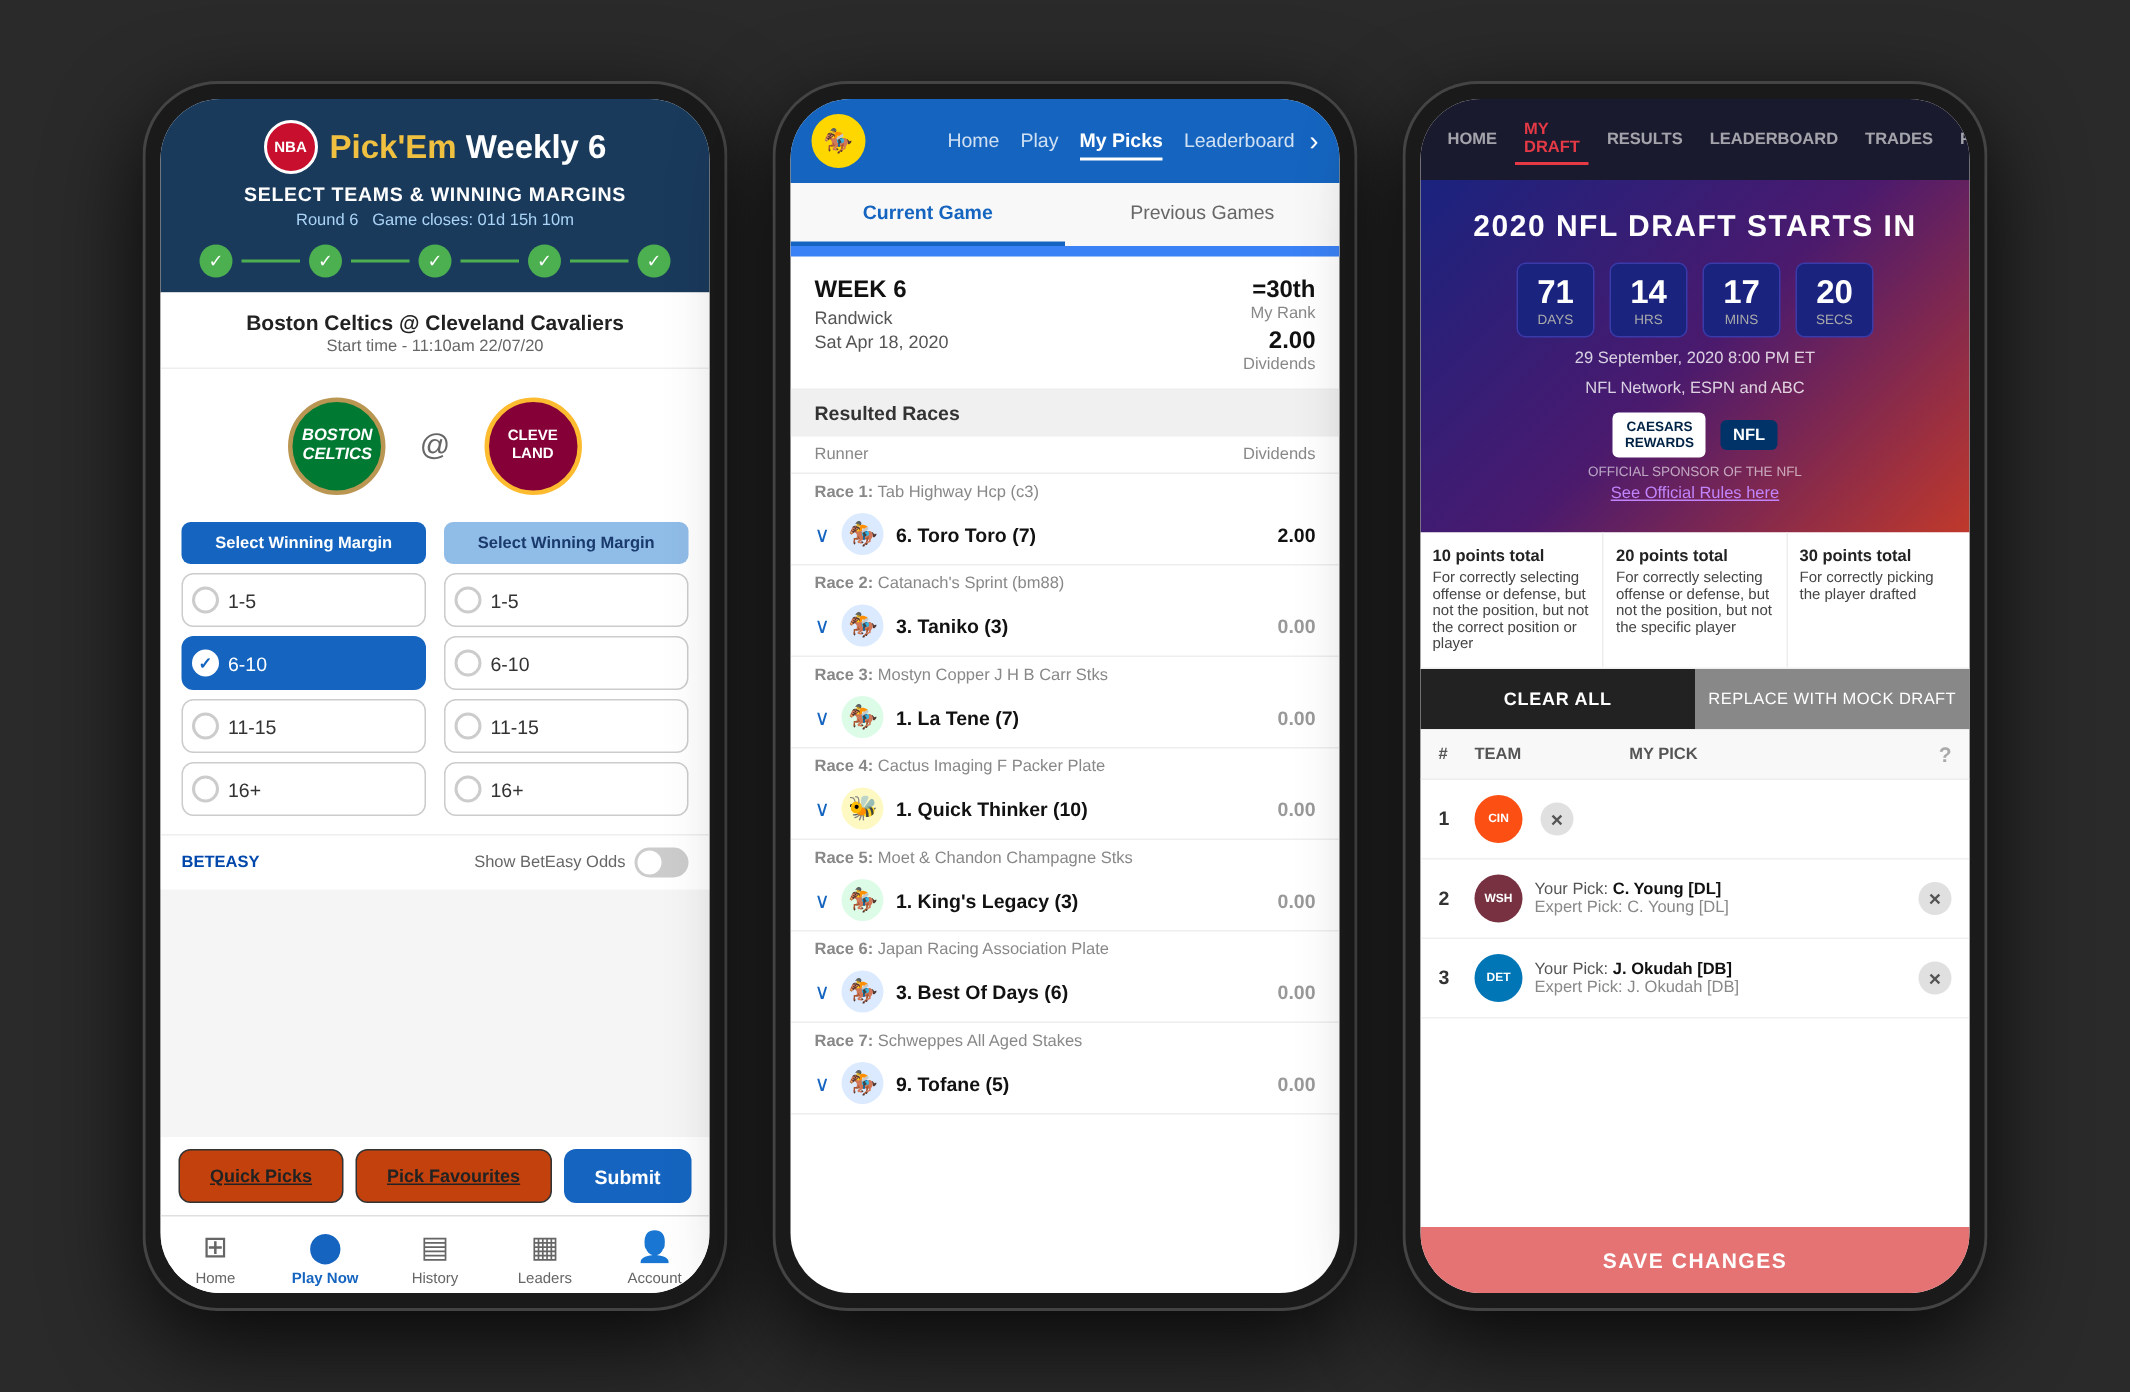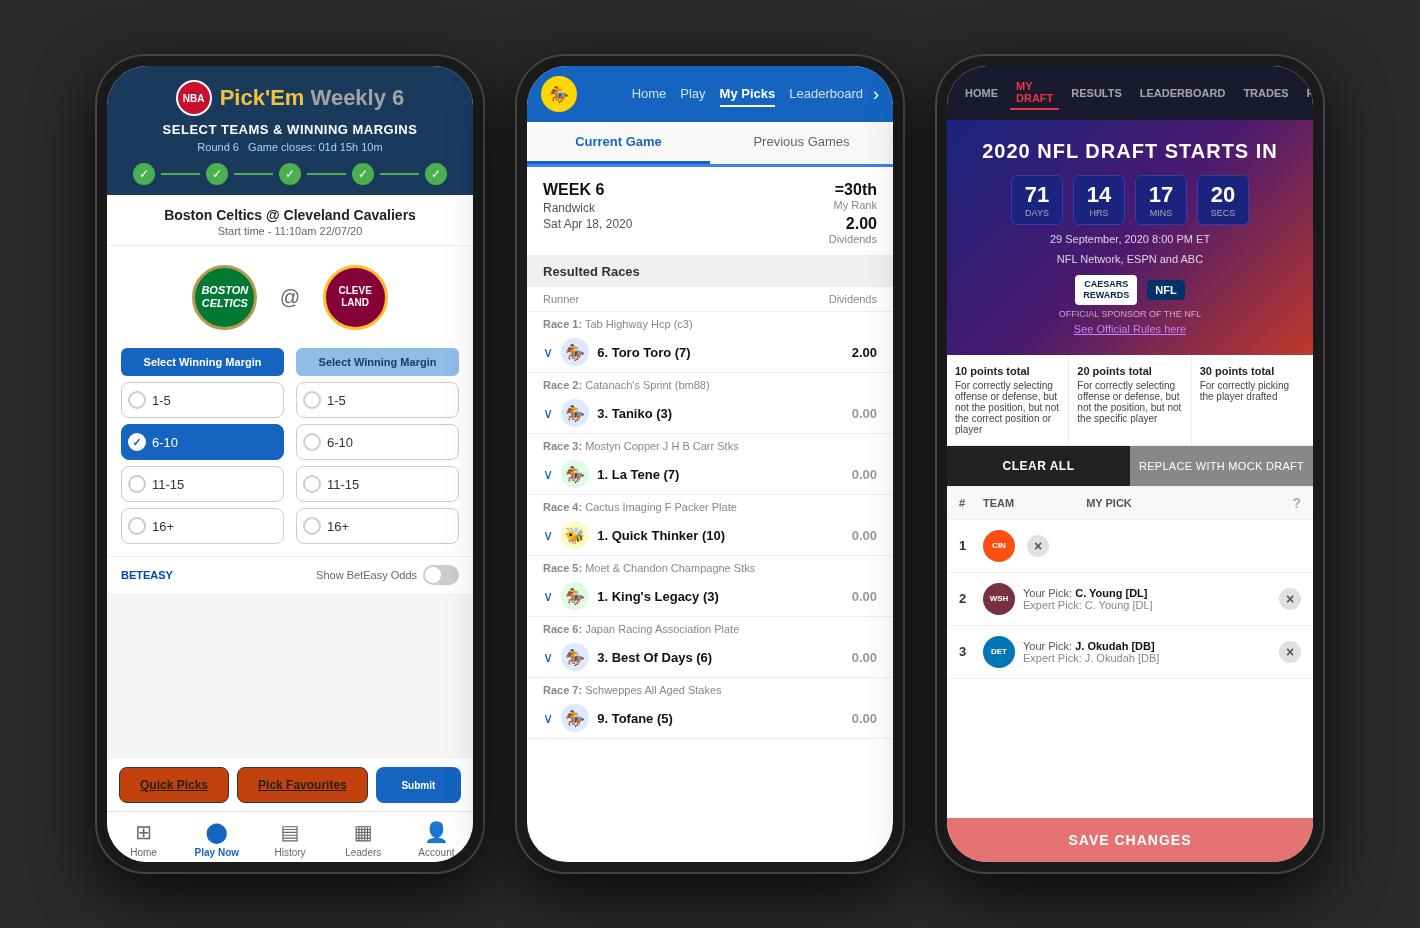--- a/index.html
+++ b/index.html
@@ -293,21 +293,21 @@
       cursor: pointer;
       color: #222;
       text-decoration: underline;
     }
     .p1-btn-primary {
       flex: 1;
       background: #1565C0;
       border: none;
       border-radius: 8px;
       padding: 1px 12px;
-      font-size: 10px;
+      font-size: 13px;
       font-weight: 700;
       cursor: pointer;
       color: white;
     }
     .p1-nav {
       background: white;
       border-top: 1px solid #e0e0e0;
       display: flex;
       padding: 8px 0 4px;
     }
@@ -366,21 +366,21 @@
       border-bottom: 2px solid white;
     }
     .p2-more {
       color: white;
       font-size: 18px;
       cursor: pointer;
     }
     .p2-sub-tabs {
       display: flex;
       background: #f8f8f8;
-      border-bottom: 3px solid #3b82f6;
+      border-bottom: 7px solid #3b82f6;
     }
     .p2-sub-tab {
       flex: 1;
       text-align: center;
       padding: 12px;
       font-size: 13px;
       color: #666;
       cursor: pointer;
       border-bottom: 3px solid transparent;
     }
@@ -718,21 +718,21 @@
 <div class="phones-container">
 
   <div class="phone">
     <div class="phone-inner">
 
       <div class="p1-header">
         <div class="p1-logo-area">
           <div class="nba-logo">NBA</div>
           <div class="p1-title">
             <span>Pick'Em</span>
-            <span style="color:#a3a3a3">Weekly 6</span>
+            <span style="color:#ffffff">Weekly 6</span>
           </div>
         </div>
         <div class="p1-subtitle">SELECT TEAMS &amp; WINNING MARGINS</div>
         <div class="p1-round">
           <span>Round 6</span>&nbsp;&nbsp;
           <span>Game closes: 01d 15h 10m</span>
         </div>
         <div class="p1-progress">
           <div class="p1-progress-dot">✓</div>
           <div class="p1-progress-line"></div>

